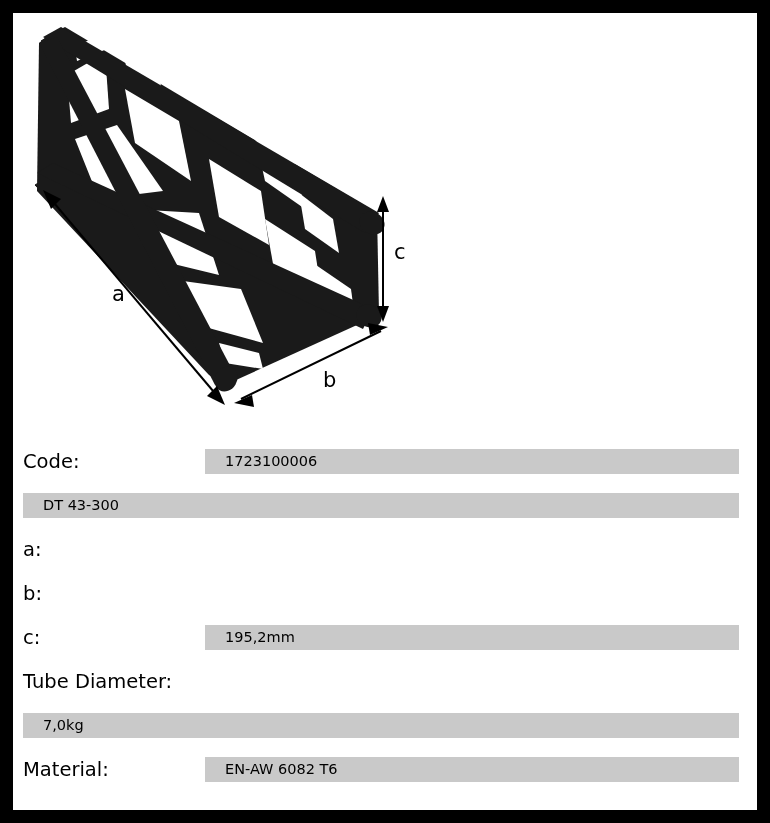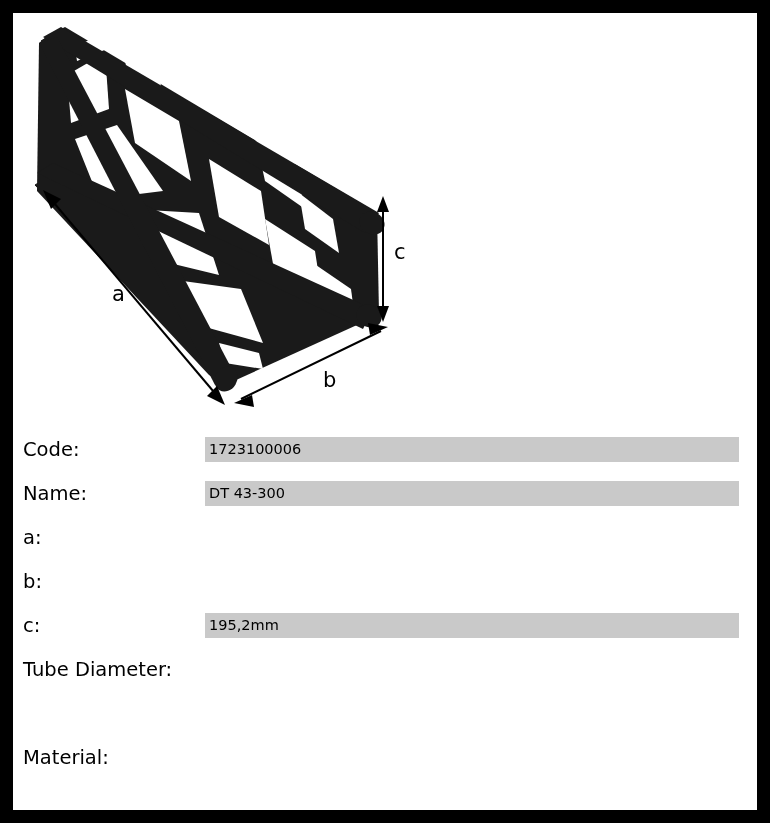--- a/index.html
+++ b/index.html
@@ -31,21 +31,21 @@
   .diagram {
     position: absolute;
     left: 0;
     top: 0;
     width: 744px;
     height: 400px;
   }
   .spec-table {
     position: absolute;
     left: 0;
-    top: 400px;
+    top: 412px;
     width: 744px;
     box-sizing: border-box;
     padding: 14px 10px 0 10px;
   }
   .spec-row {
     display: flex;
     align-items: center;
     height: 44px;
   }
   .spec-label {
@@ -56,21 +56,21 @@
     letter-spacing: 0px;
     white-space: nowrap;
   }
   .spec-value {
     flex: 1 1 auto;
     background: #c9c9c9;
     height: 25px;
     line-height: 25px;
     font-size: 14.5px;
     color: #000000;
-    padding-left: 4px;
+    padding-left: 20px;
     box-sizing: border-box;
     margin-right: 8px;
   }
   svg text {
     font-family: "DejaVu Sans", sans-serif;
   }
 </style>
 </head>
 <body>
 
@@ -143,37 +143,38 @@
         <text x="381" y="246" font-size="21" fill="#000000">c</text>
       </svg>
     </div>
 
     <div class="spec-table">
       <div class="spec-row">
         <div class="spec-label">Code:</div>
         <div class="spec-value">1723100006</div>
       </div>
       <div class="spec-row">
-        <div class="spec-label">Name:</div>
         <div class="spec-value">DT 43-300</div>
       </div>
       <div class="spec-row">
         <div class="spec-label">a:</div>
       </div>
       <div class="spec-row">
         <div class="spec-label">b:</div>
       </div>
       <div class="spec-row">
         <div class="spec-label">c:</div>
         <div class="spec-value">195,2mm</div>
       </div>
       <div class="spec-row">
         <div class="spec-label">Tube Diameter:</div>
       </div>
       <div class="spec-row">
+        <div class="spec-value">7,0kg</div>
       </div>
       <div class="spec-row">
         <div class="spec-label">Material:</div>
+        <div class="spec-value">EN-AW 6082 T6</div>
       </div>
     </div>
 
   </div>
 </div>
 
 </body></html>

